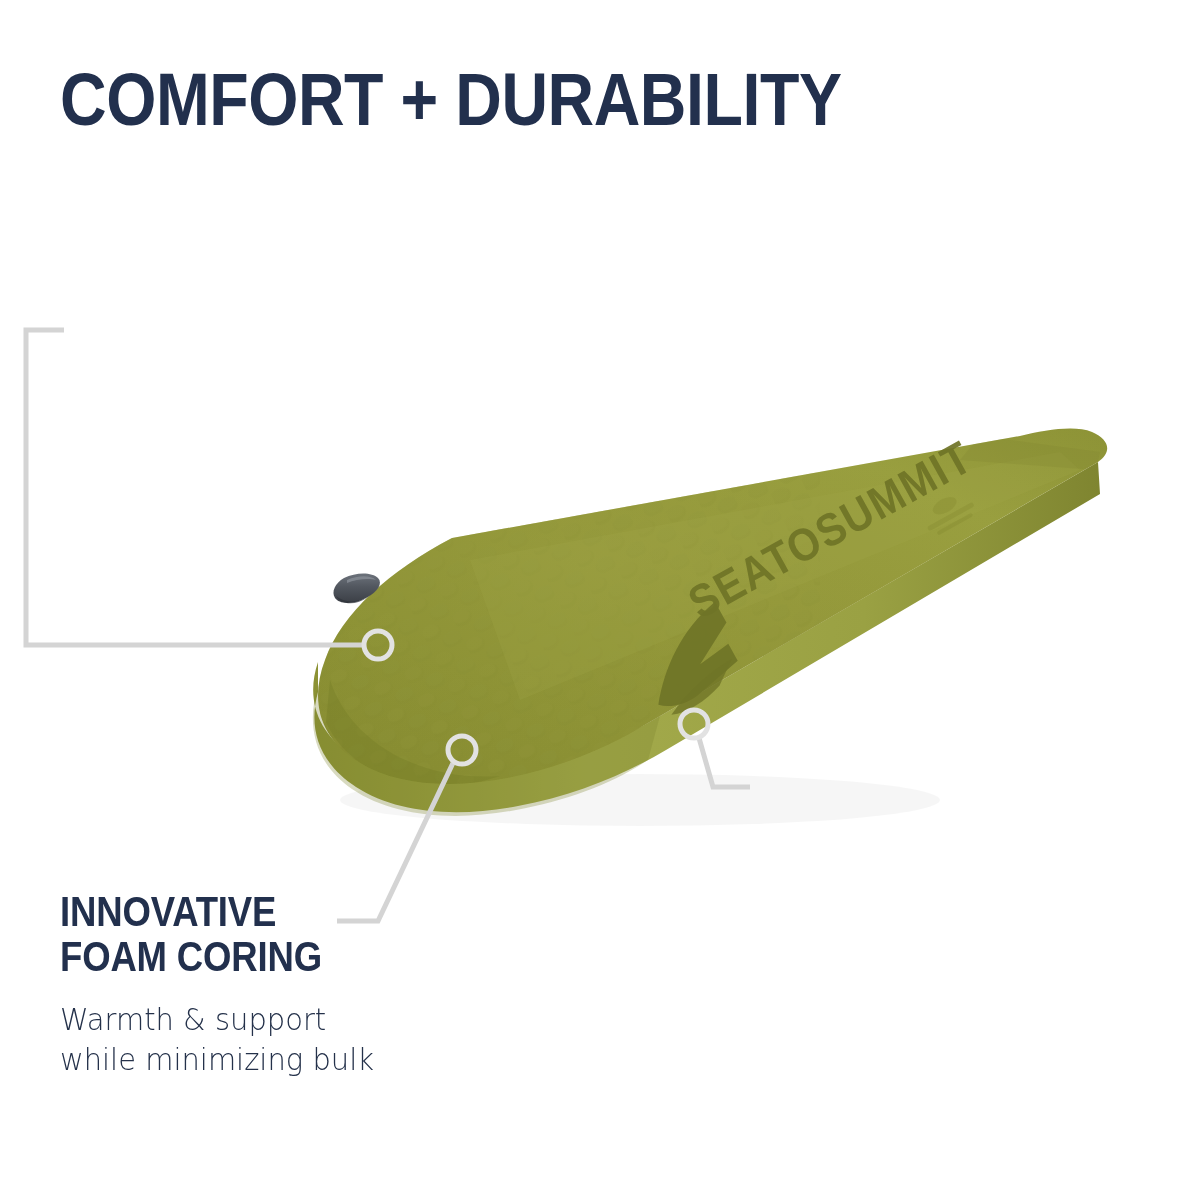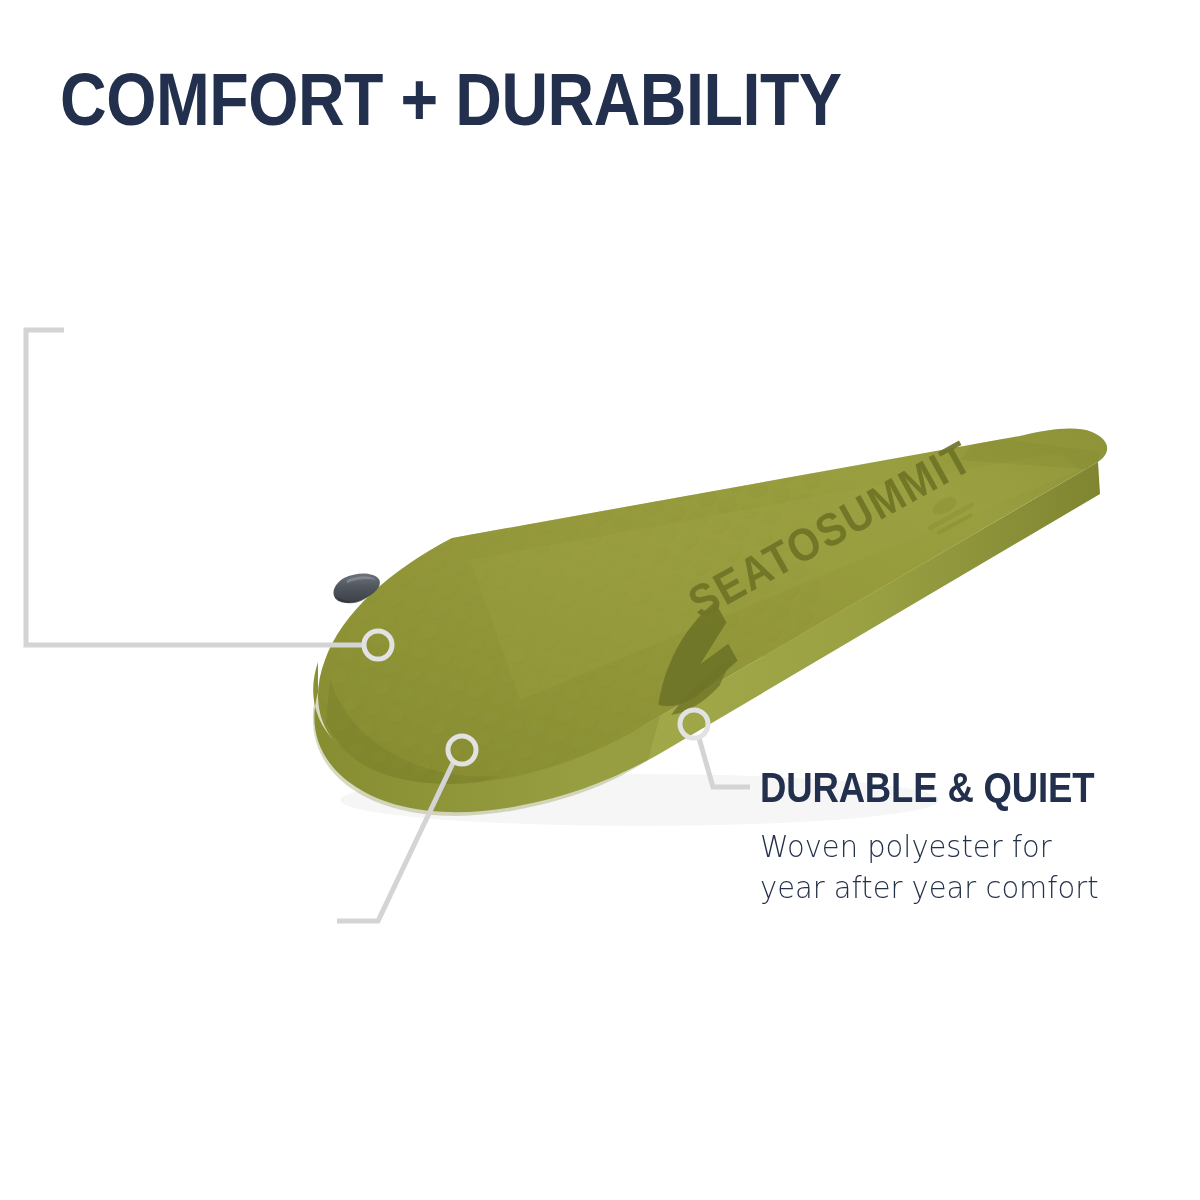--- a/index.html
+++ b/index.html
@@ -229,20 +229,20 @@
     <g fill="none" stroke="#e2e2e2" stroke-width="5">
       <circle cx="378" cy="645" r="14"></circle>
       <circle cx="462" cy="750" r="14"></circle>
       <circle cx="694" cy="724" r="14"></circle>
     </g>
   </svg>
 
   <div class="page-title">COMFORT + DURABILITY</div>
 
 
-
-  <div class="callout" id="callout-durable">
-    <h2 class="callout-title">DURABLE &amp; QUIET</h2>
-    <p class="callout-body">Woven polyester for
-year after year comfort</p>
+  <div class="callout" id="callout-foam">
+    <h2 class="callout-title">INNOVATIVE<br>FOAM CORING</h2>
+    <p class="callout-body">Warmth &amp; support
+while minimizing bulk</p>
   </div>
 
+
 </div>
 
 </body></html>

